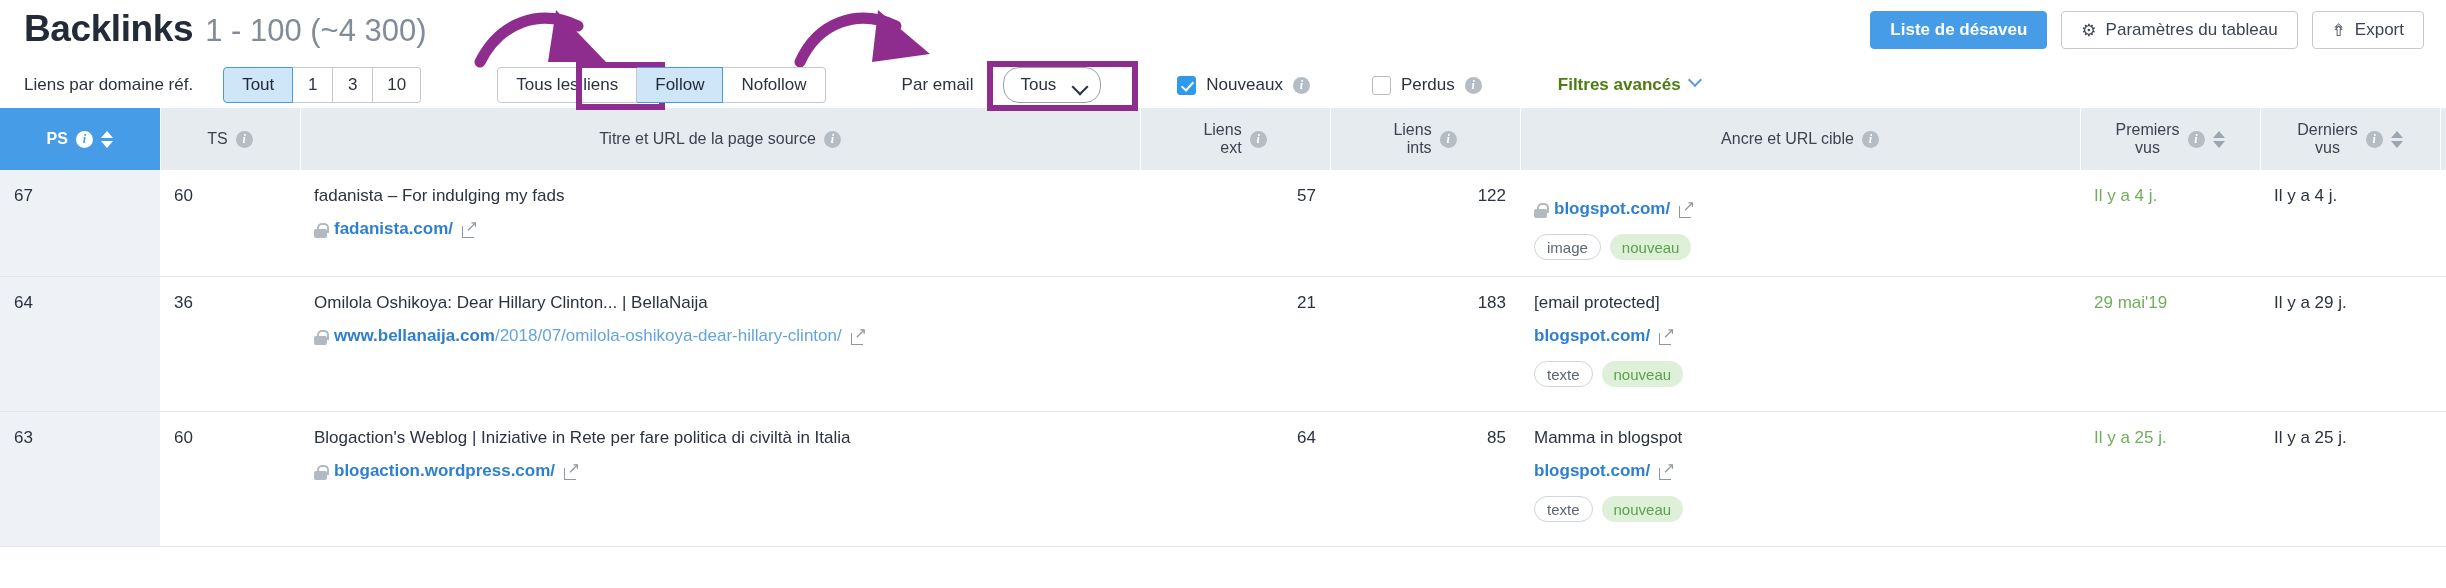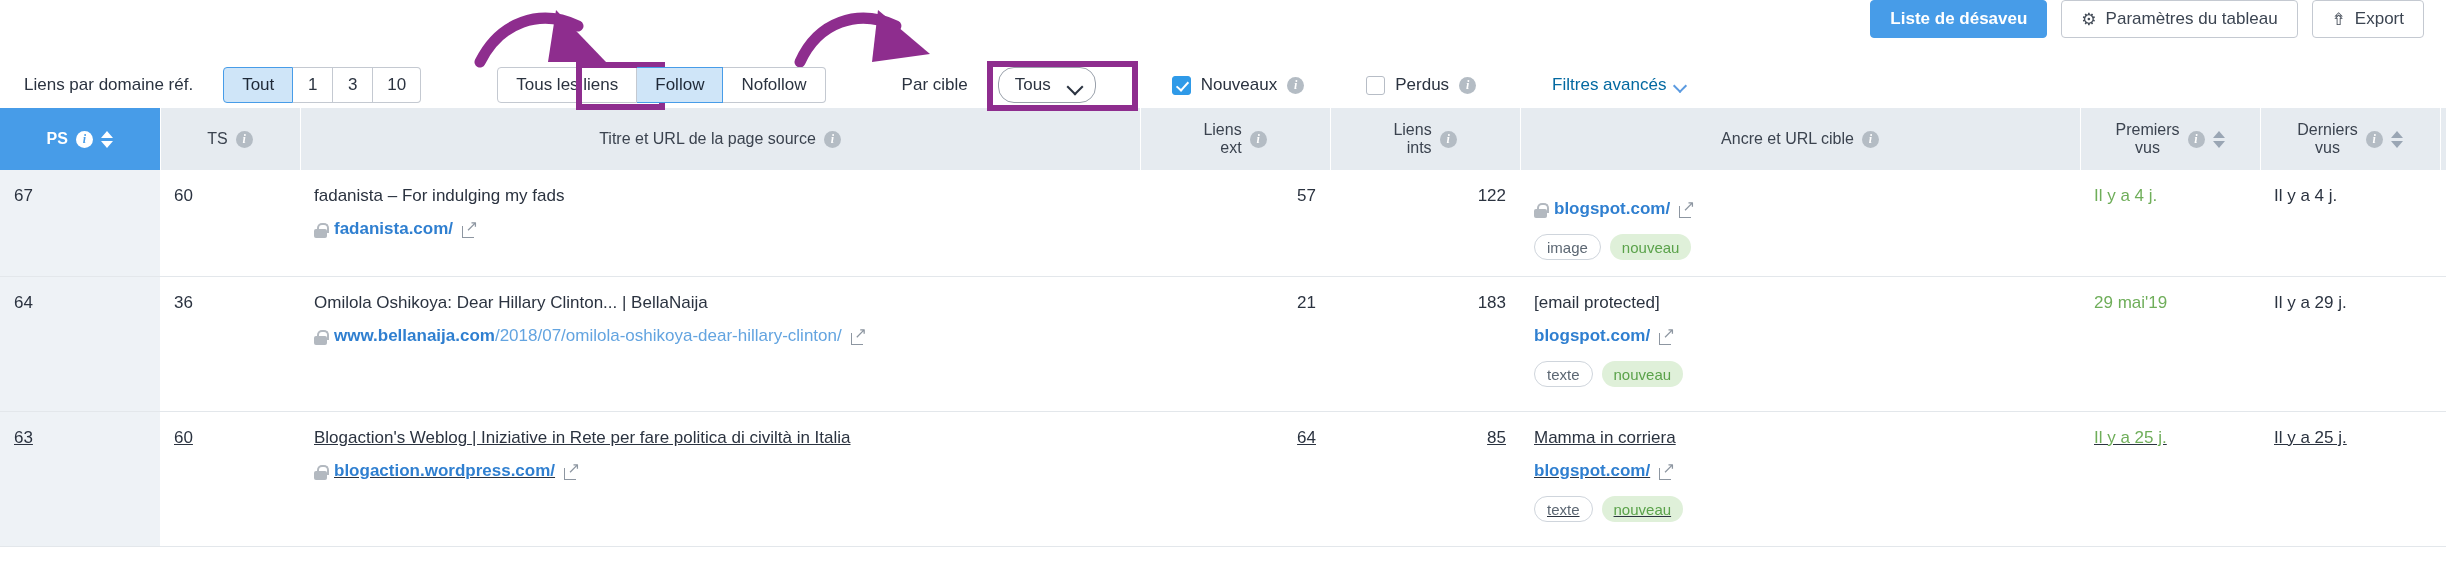--- a/index.html
+++ b/index.html
@@ -15,21 +15,21 @@
   .page-head {
     position: relative;
     height: 62px;
     padding: 8px 0 0 24px;
   }
   .title-line { display: flex; align-items: baseline; gap: 12px; }
   .title-main { font-size: 37px; font-weight: bold; letter-spacing: -0.4px; color: #222b37; }
   .title-range { font-size: 31px; color: #828b98; font-weight: normal; }
 
   .head-actions {
-    position: absolute; top: 0; right: 22px;
+    position: absolute; top: 11px; right: 22px;
     display: flex; align-items: center; gap: 14px;
   }
   .btn {
     height: 38px; border-radius: 4px; display: inline-flex; align-items: center;
     gap: 9px; padding: 0 19px; font-size: 17px; cursor: pointer; white-space: nowrap;
   }
   .btn-primary { background: #479ce8; color: #fff; border: 1px solid #479ce8; font-weight: bold; }
   .btn-default { background: #fff; color: #3c4552; border: 1px solid #c4c9d1; }
   .btn-default .bico { color: #444c58; font-size: 17px; line-height: 1; }
 
@@ -83,21 +83,21 @@
   }
 
   .info {
     display: inline-flex; width: 17px; height: 17px; border-radius: 50%;
     background: #b4bcc4; color: #fff; font-size: 12px; font-weight: bold;
     align-items: center; justify-content: center; font-style: italic;
     font-family: "Liberation Serif", serif; flex: none; vertical-align: middle;
   }
   .info.onblue { background: #fff; color: #479ce8; }
 
-  .adv-link { font-size: 17px; color: #0369a1; cursor: pointer; display: flex; align-items: center; gap: 9px; }
+  .adv-link { font-size: 17px; color: #4d7c0f; cursor: pointer; display: flex; gap: 9px; font-weight: bold; }
   .chev-sm { display:inline-block; width: 12px; height: 8px; position: relative; }
   .chev-sm::before {
     content: ""; position: absolute; left: 0; top: 0;
     width: 8px; height: 8px; border-right: 2px solid #5b9ae0; border-bottom: 2px solid #5b9ae0;
     transform: rotate(45deg);
   }
 
   
   .hl-box { position: absolute; border: 6px solid #8e2d8e; pointer-events: none; }
   .hl-follow { left: 576px; top: 62px; width: 89px; height: 48px; }
@@ -127,21 +127,21 @@
   th.sorted .sorter i.dn { border-top-color: #ffffff; }
 
   table.bl td {
     border-bottom: 1px solid #e3e7eb; padding: 16px 14px; font-size: 17px;
     vertical-align: top; color: #2b3340;
   }
   td.ps { background: #eef2f6; font-size: 17px; }
   td.num { text-align: right; }
   .row-h1 td { height: 92px; }
   .row-h2 td { height: 135px; }
-  .row-h3 td { height: 135px; text-decoration: underline; }
+  .row-h3 td { height: 135px; }
 
   .src-title { color: #2b3340; font-size: 17px; line-height: 20px; }
   .src-url { margin-top: 13px; display: flex; align-items: center; gap: 7px; font-size: 17px; }
   .lock {
     width: 13px; height: 15px; position: relative; flex: none; display: inline-block; top: 1px;
   }
   .lock::before {
     content:""; position:absolute; left:2.5px; top:0; width:8px; height:8px;
     border: 2.2px solid #b3b9c0; border-bottom: none; border-radius: 5px 5px 0 0;
   }
@@ -171,20 +171,24 @@
   .tag-plain { background:#fff; border: 1px solid #cfd5dc; color: #5c6773; }
   .tag-new { background:#dff0d9; color: #5aa24a; }
 
   .date-green { color: #6fae5a; font-size: 17px; }
   .date-dark { color: #2b3340; font-size: 17px; }
 </style>
 </head>
 <body>
 
 <div class="page-head">
+  <div class="title-line">
+    <span class="title-main">Backlinks</span>
+    <span class="title-range">1 - 100 (~4 300)</span>
+  </div>
 
   <div class="head-actions">
     <div class="btn btn-primary">
       <span>Liste de désaveu</span>
     </div>
     <div class="btn btn-default">
       <span class="bico">⚙</span>
       <span>Paramètres du tableau</span>
     </div>
     <div class="btn btn-default">
@@ -216,21 +220,21 @@
   <div class="gap-lg"></div>
 
   <div class="segmented">
     <div class="seg wide">Tous les liens</div>
     <div class="seg active wide">Follow</div>
     <div class="seg wide">Nofollow</div>
   </div>
 
   <div class="gap-lg"></div>
 
-  <span class="flabel">Par cible</span>
+  <span class="flabel">Par email</span>
   <div class="select-wrap">
     <span>Tous</span>
     <span class="chev"></span>
   </div>
 
   <div class="gap-lg"></div>
 
   <div class="check-item">
     <span class="cbox checked"></span>
     <span>Nouveaux</span>
@@ -426,21 +430,21 @@
         <div class="src-title">Blogaction's Weblog | Iniziative in Rete per fare politica di civiltà in Italia</div>
         <div class="src-url">
           <span class="lock"></span>
           <span class="a-dom">blogaction.wordpress.com/</span>
           <span class="ext"></span>
         </div>
       </td>
       <td class="num">64</td>
       <td class="num">85</td>
       <td>
-        <div class="anchor-txt">Mamma in corriera</div>
+        <div class="anchor-txt">Mamma in blogspot</div>
         <div class="anchor-url">
           <span class="a-dom">blogspot.com/</span>
           <span class="ext"></span>
         </div>
         <div class="tags">
           <span class="tag tag-plain">texte</span>
           <span class="tag tag-new">nouveau</span>
         </div>
       </td>
       <td>

